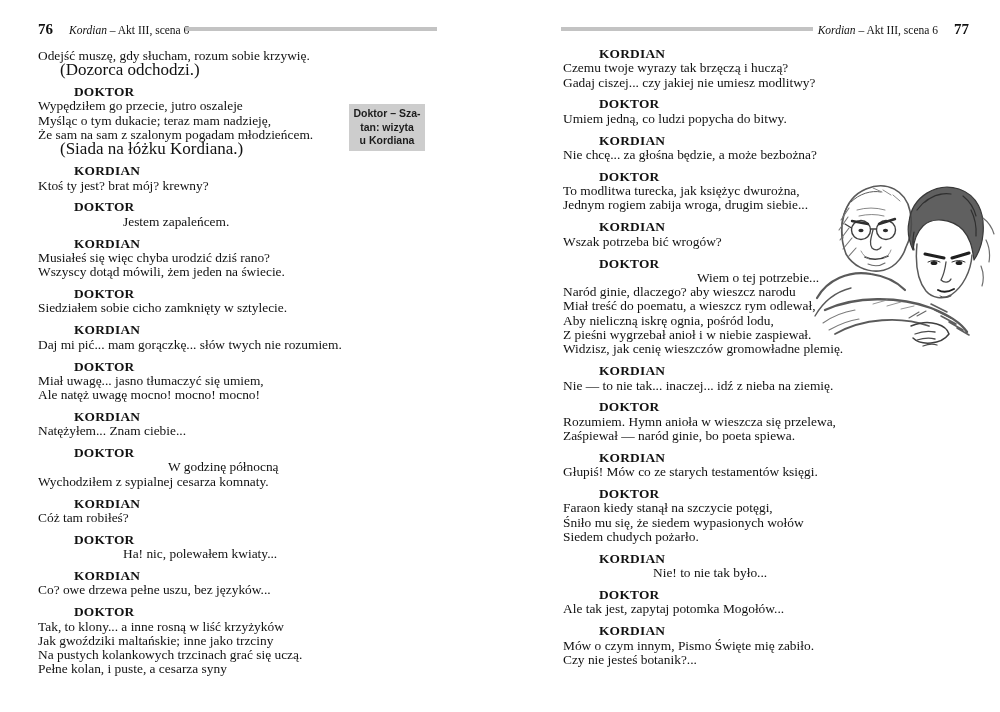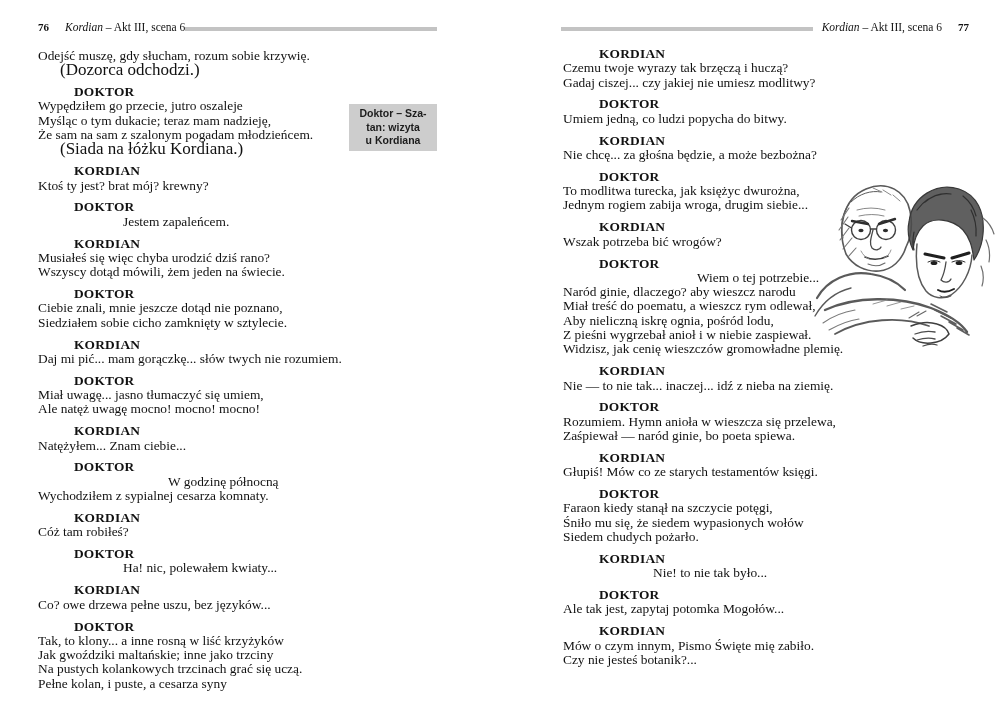--- a/index.html
+++ b/index.html
@@ -2,40 +2,40 @@
 <html><head>
 <meta charset="utf-8">
 <style>
   html,body{margin:0;padding:0;background:#e8e8e8;}
   #spread{
     position:relative;width:1000px;height:712px;background:#ffffff;
     font-family:"Liberation Serif", serif;color:#111;overflow:hidden;
   }
   
   .running-head{position:absolute;top:21px;font-size:11.5px;white-space:nowrap;}
-  .running-head .pgnum{font-weight:bold;font-size:11px;font-family:"Liberation Serif",serif;}
+  .running-head .pgnum{font-weight:bold;font-size:15px;font-family:"Liberation Serif",serif;}
   .running-head .book{font-style:italic;}
   .head-rule{position:absolute;top:27px;height:4px;background:#c3c3c3;}
   #rule-left{left:185px;width:252px;}
   #rule-right{left:561px;width:252px;}
   #head-left{left:38px;}
   #head-left .pgnum{margin-right:16px;}
   #head-right{right:31px;text-align:right;margin-left:36px;}
   #head-right .pgnum{margin-left:16px;}
   
   .page-body{position:absolute;width:430px;font-size:13.4px;line-height:14.3px;}
   #left-body{left:38px;top:49px;}
   #right-body{left:563px;top:47px;}
   .speaker{font-weight:bold;margin-top:7.6px;padding-left:36px;letter-spacing:.2px;}
   .page-body > .speaker:first-child{margin-top:0;}
   .stage{padding-left:22px;font-size:17px;}
   .verse{white-space:nowrap;}
   
   #margin-note{
-    position:absolute;left:349px;top:104px;width:88px;height:47px;
+    position:absolute;left:349px;top:104px;width:76px;height:47px;
     background:#cdcdcd;display:flex;flex-direction:column;justify-content:center;
     text-align:center;font-family:"Liberation Sans",sans-serif;
     font-weight:bold;font-size:10.5px;line-height:13.5px;color:#1c1c1c;
   }
   
   #illustration{position:absolute;left:813px;top:158px;width:187px;height:192px;}
 </style>
 </head>
 <body>
 
@@ -62,21 +62,20 @@
       <div class="verse">Że sam na sam z szalonym pogadam młodzieńcem.</div>
       <div class="stage">(Siada na łóżku Kordiana.)</div>
       <div class="speaker">KORDIAN</div>
       <div class="verse">Ktoś ty jest? brat mój? krewny?</div>
       <div class="speaker">DOKTOR</div>
       <div class="verse" style="padding-left: 85px;">Jestem zapaleńcem.</div>
       <div class="speaker">KORDIAN</div>
       <div class="verse">Musiałeś się więc chyba urodzić dziś rano?</div>
       <div class="verse">Wszyscy dotąd mówili, żem jeden na świecie.</div>
       <div class="speaker">DOKTOR</div>
-      <div class="verse">Ciebie znali, mnie jeszcze dotąd nie poznano,</div>
       <div class="verse">Siedziałem sobie cicho zamknięty w sztylecie.</div>
       <div class="speaker">KORDIAN</div>
       <div class="verse">Daj mi pić... mam gorączkę... słów twych nie rozumiem.</div>
       <div class="speaker">DOKTOR</div>
       <div class="verse">Miał uwagę... jasno tłumaczyć się umiem,</div>
       <div class="verse">Ale natęż uwagę mocno! mocno! mocno!</div>
       <div class="speaker">KORDIAN</div>
       <div class="verse">Natężyłem... Znam ciebie...</div>
       <div class="speaker">DOKTOR</div>
       <div class="verse" style="padding-left: 130px;">W godzinę północną</div>

